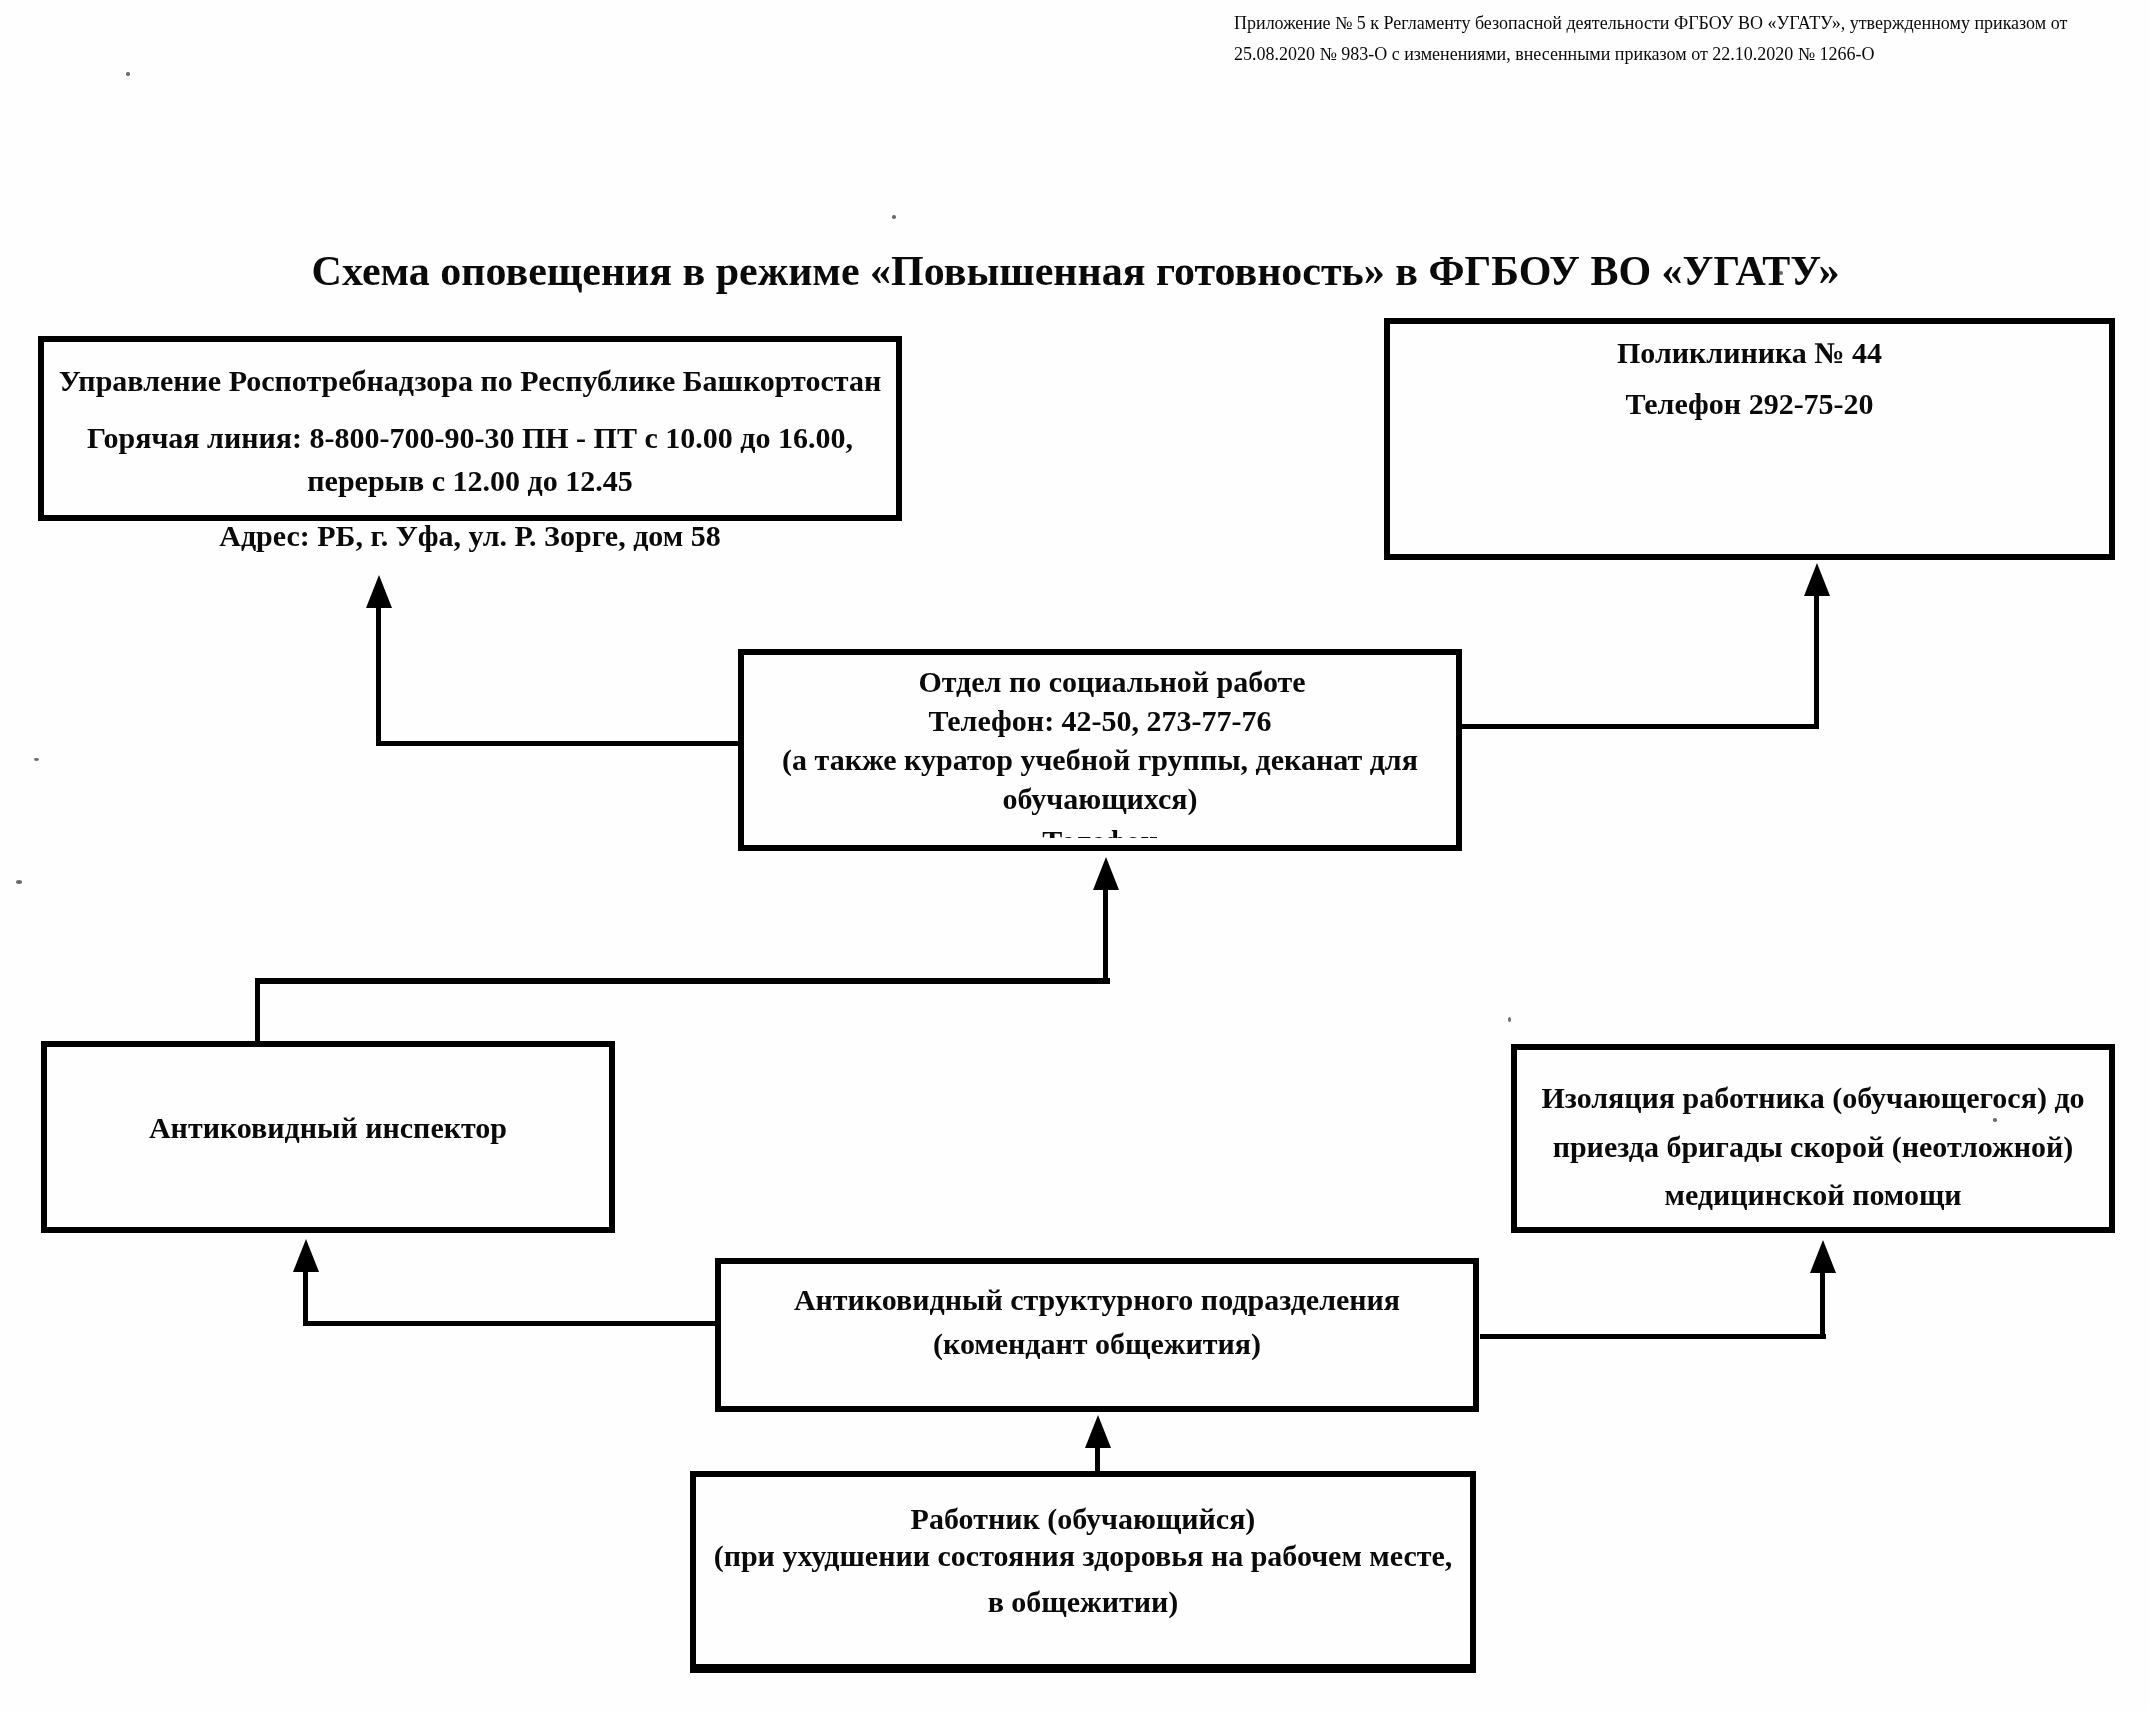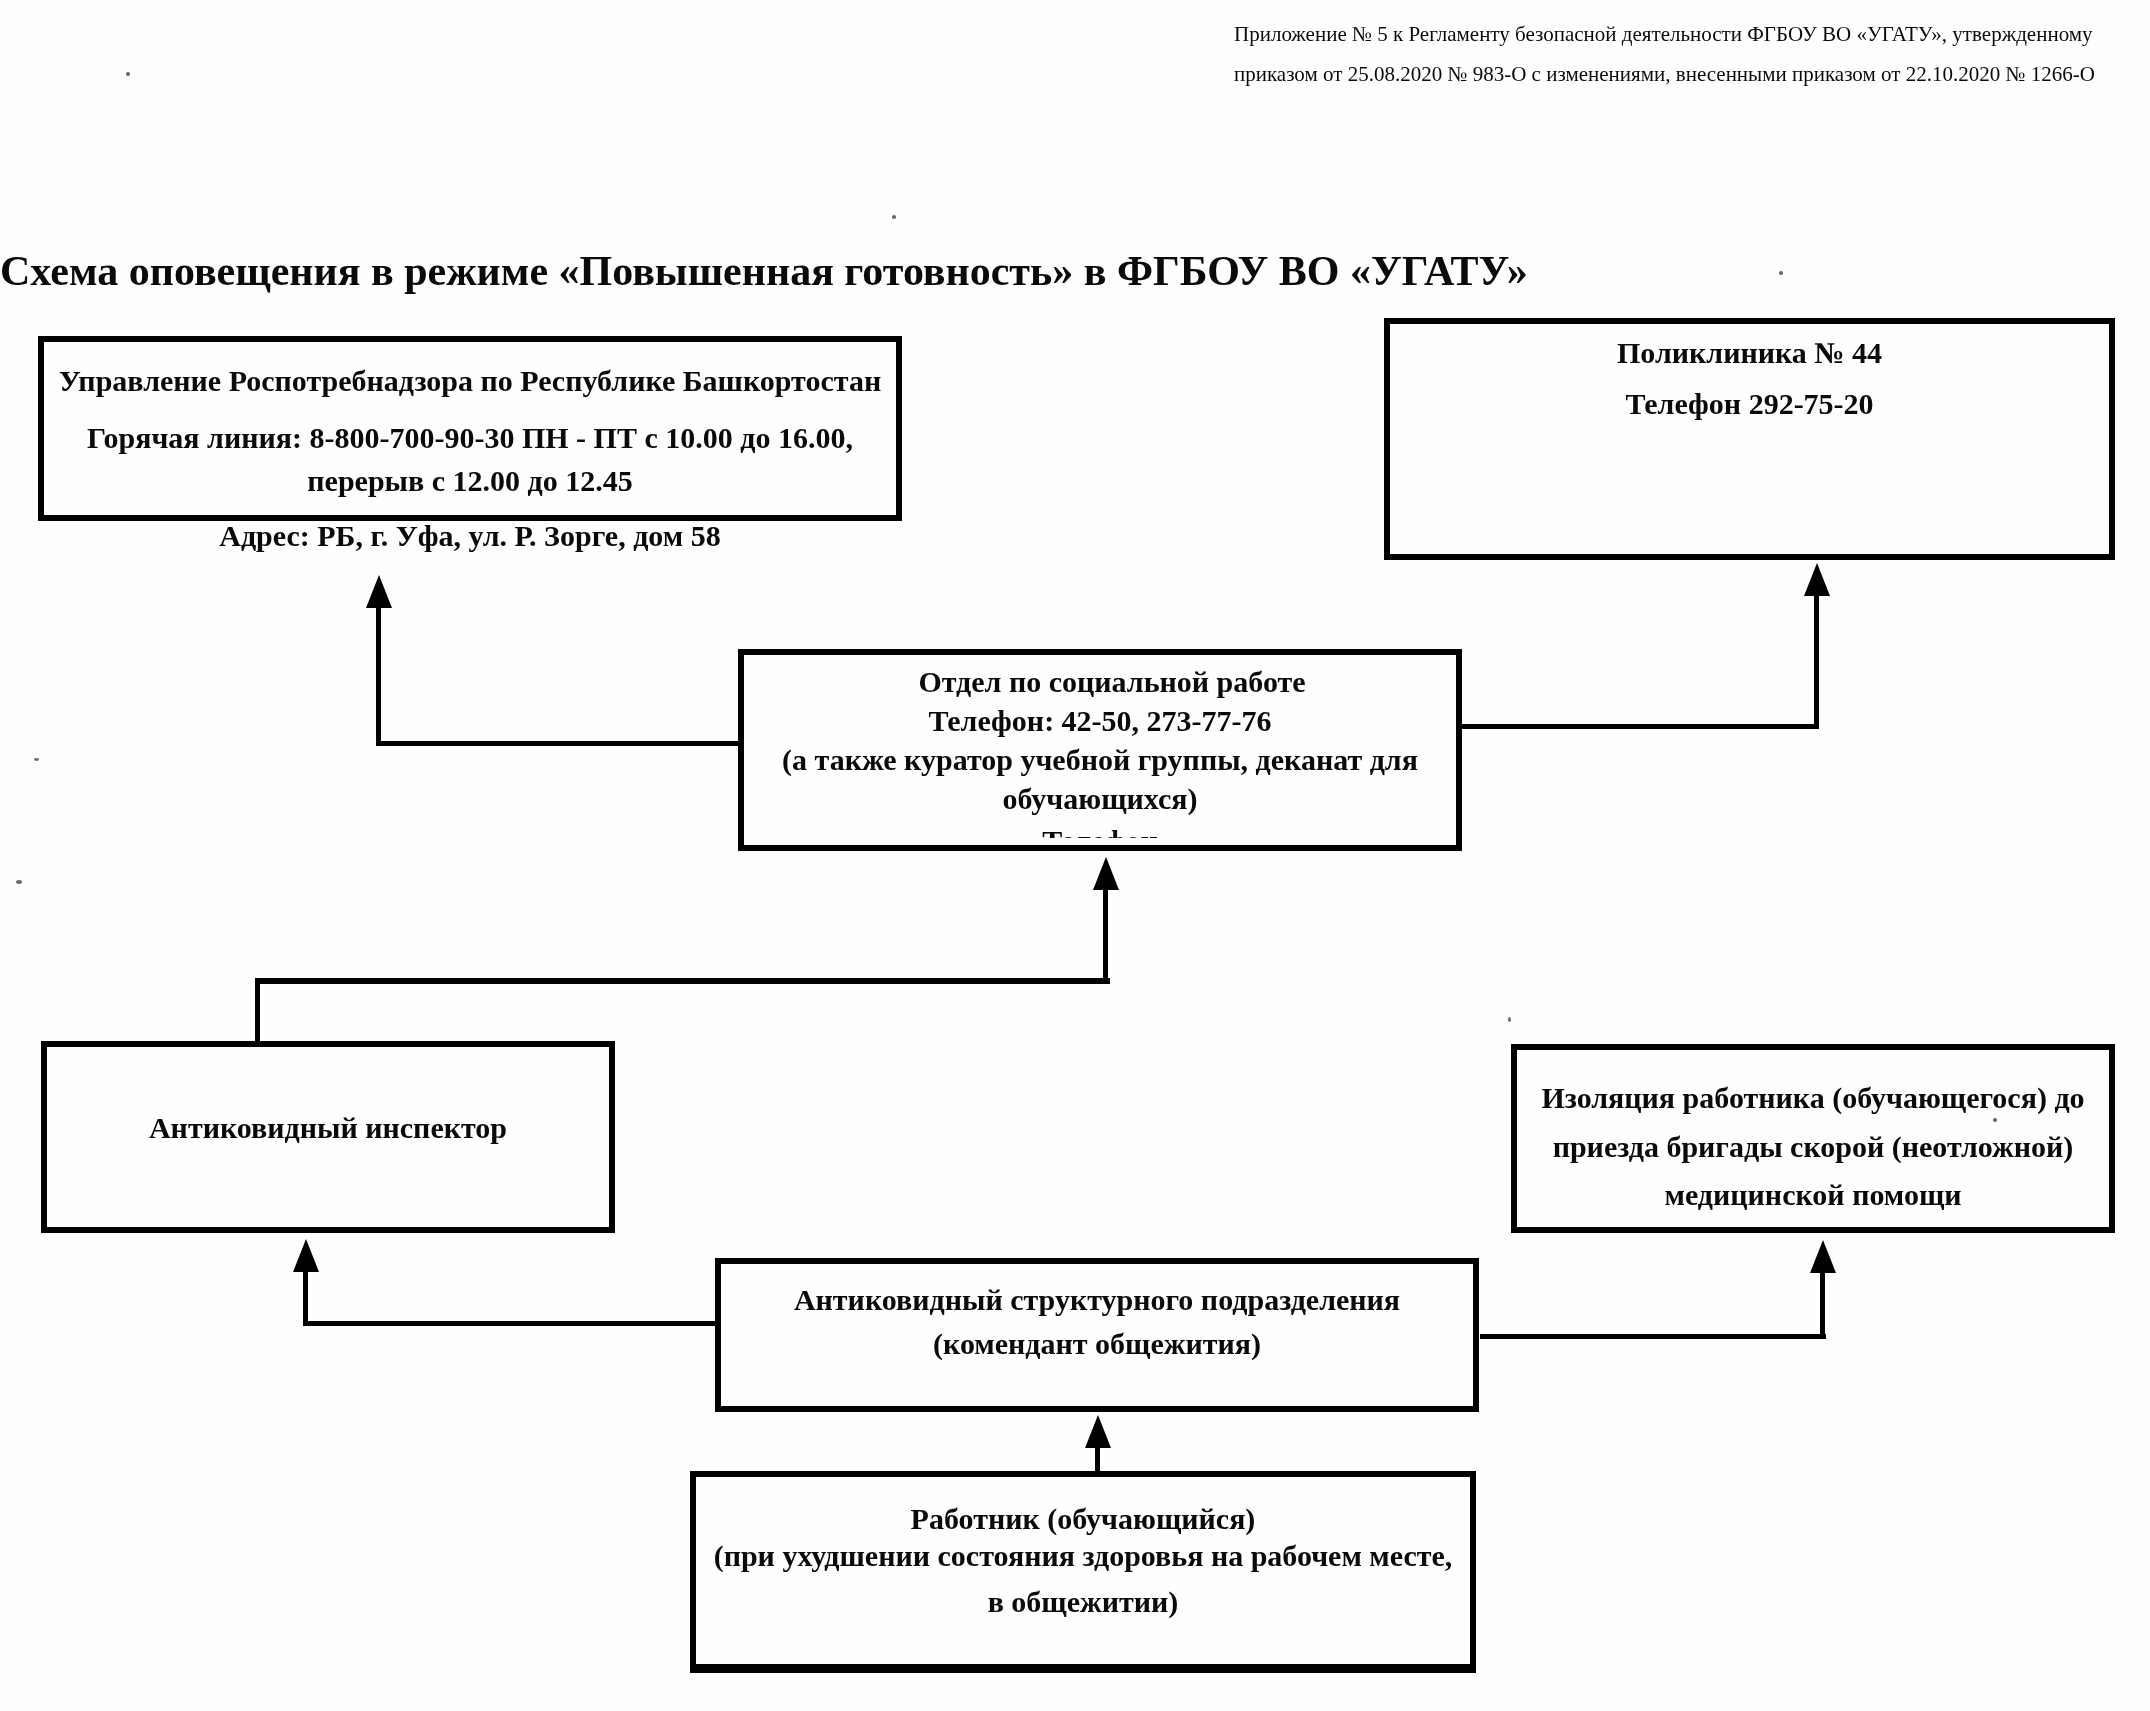--- a/index.html
+++ b/index.html
@@ -6,27 +6,27 @@
   .page{
     position:relative;
     width:2151px;height:1712px;
     background:#fefefe;
     font-family:"Liberation Serif","DejaVu Serif",serif;
     color:#0a0a0a;
     overflow:hidden;
   }
   
   .header-note{
-    position:absolute;left:1234px;top:14px;width:889px;
-    font-size:21px;line-height:40px;font-weight:normal;
+    position:absolute;left:1234px;top:8px;width:889px;
+    font-size:18px;line-height:31px;font-weight:normal;
   }
   
   .diagram-title{
     position:absolute;left:0;top:247px;width:2151px;
-    font-size:42px;font-weight:bold;
+    text-align:center;font-size:42px;font-weight:bold;
   }
   
   .node{
     position:absolute;
     border:6.5px solid #000;
     background:#fefefe;
     text-align:center;
     font-weight:bold;
     font-size:30px;
     line-height:37px;

